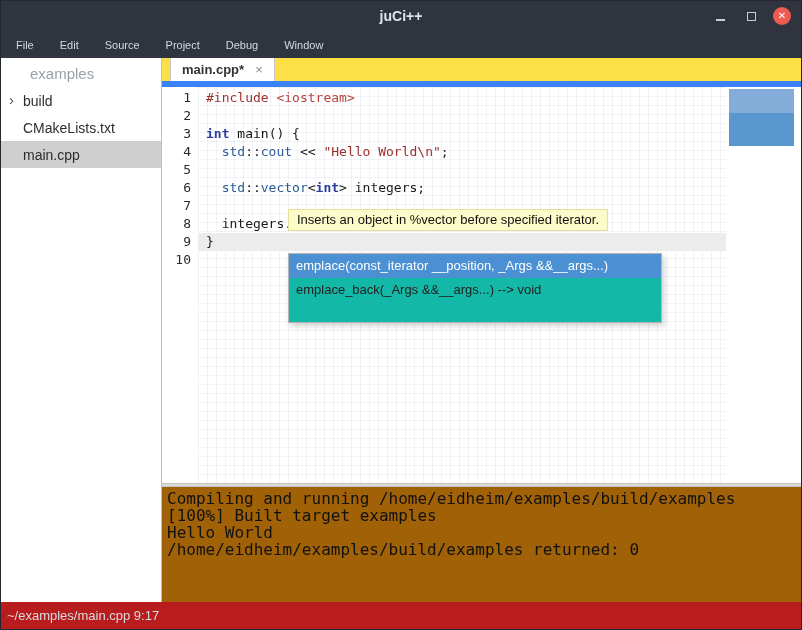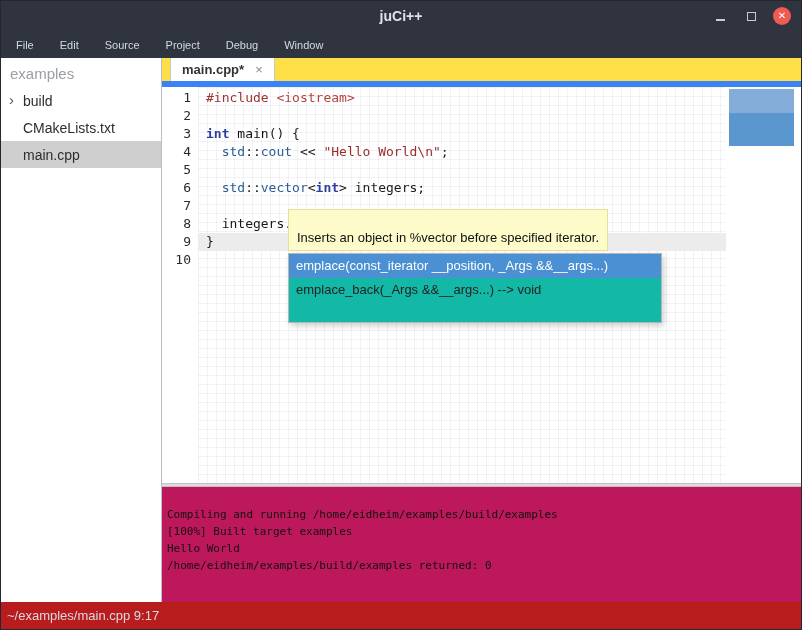--- a/index.html
+++ b/index.html
@@ -15,21 +15,21 @@
   .max-glyph { width:9px; height:9px; border:1.5px solid #c8ccd4; }
   .close-btn { width:18px; height:18px; border-radius:50%; background:#ef5a52; color:#fff; font-size:10px; line-height:18px; text-align:center; cursor:pointer; }
 
   
   .menubar { height:27px; background:#2f343f; display:flex; align-items:center; padding-left:2px; flex:0 0 auto; }
   .menu-item { color:#d3dae3; font-size:11px; padding:5px 13px; cursor:pointer; }
 
   
   .main { flex:1; display:flex; min-height:0; }
   .sidebar { width:160px; background:#fff; flex:0 0 auto; overflow:hidden; }
-  .sidebar-header { color:#9aa0a6; font-size:15px; padding:7px 9px 5px; }
+  .sidebar-header { color:#9aa0a6; font-size:15px; padding:7px 9px 5px;margin-left:20px; }
   .tree-item { display:flex; align-items:center; height:27px; padding-left:22px; font-size:14px; color:#2d2d2d; position:relative; cursor:pointer; }
   .tree-item .chevron { position:absolute; left:8px; top:50%; transform:translateY(-56%); color:#555; font-size:15px; }
   .tree-item.selected { background:#cfcfcf; }
 
   .right { flex:1; display:flex; flex-direction:column; border-left:1px solid #b9bec4; min-width:0; }
 
   
   .tabbar { height:29px; background:#fde047; border-bottom:6px solid #3b82f6; display:flex; align-items:stretch; padding-left:8px; flex:0 0 auto; }
   .tab { background:#fff; display:flex; align-items:center; padding:0 11px; gap:11px; border-left:1px solid #c6c6c6; border-right:1px solid #c6c6c6; cursor:pointer; }
   .tab-label { font-size:13px; font-weight:bold; color:#333; }
@@ -52,29 +52,29 @@
   .tok-kw  { color:#2a3f9f; font-weight:bold; }
   .tok-ns  { color:#2b5b98; }
   .tok-str { color:#9c2c2c; }
   .tok-pl  { color:#1a1a1a; }
   .tok-fn  { color:#111; font-weight:normal; }
   .cursor  { display:inline-block; width:1.5px; height:15px; background:#111; vertical-align:-2px; margin-left:1px; }
   .scroll-thumb { position:absolute; top:2px; right:7px; width:65px; height:57px;
     background:linear-gradient(#83add8 0 42%, #5b97cf 42% 100%); cursor:grab; }
 
   .tooltip { position:absolute; left:126px; top:122px; height:22px; background:#fcfbc9; border:1px solid #e3e09a;
-    font-family:"Liberation Sans",sans-serif; font-size:13px; color:#111; padding:20px 8px; white-space:nowrap; }
+    font-family:"Liberation Sans",sans-serif; font-size:13px; color:#111; padding:2px 8px; white-space:nowrap; }
   .popup { position:absolute; left:126px; top:166px; width:374px; height:70px; background:#14b8a6; border:1px solid #b5b5b5;
     box-shadow:2px 3px 6px rgba(0,0,0,0.18); font-family:"Liberation Sans",sans-serif; }
   .completion-item { height:24px; line-height:24px; font-size:13px; padding:0 7px; color:#222; white-space:nowrap; overflow:hidden; cursor:pointer; }
   .completion-item.selected { background:#4a90d2; color:#fff; }
 
   
   .splitter { height:4px; background:#dcdcdc; border-top:1px solid #c3c3c3; border-bottom:1px solid #c3c3c3; flex:0 0 auto; cursor:row-resize; }
-  .output { flex:1; background:#be185d; font-family:"DejaVu Sans Mono",monospace; font-size:11px; color:#111; padding:19px 5px; overflow:hidden; }
+  .output { flex:1; background:#a16207; font-family:"DejaVu Sans Mono",monospace; font-size:16px; color:#111; padding:3px 5px; overflow:hidden; }
   .output-line { height:17px; line-height:17px; white-space:pre; }
 
   
   .statusbar { height:27px; background:#b91c1c; color:#d8dce2; font-size:13px; display:flex; align-items:center; padding-left:6px; flex:0 0 auto; }
 </style>
 </head>
 <body>
 
 <div class="window">
 

